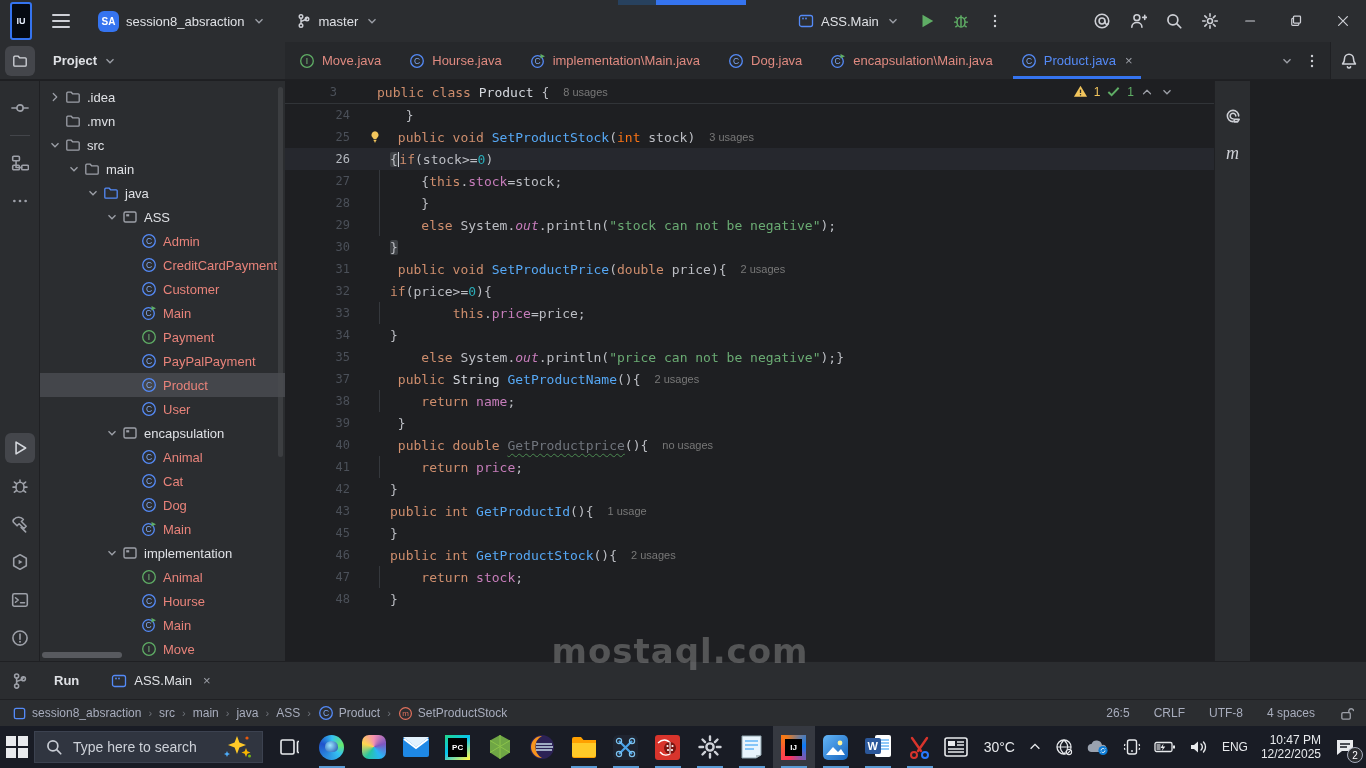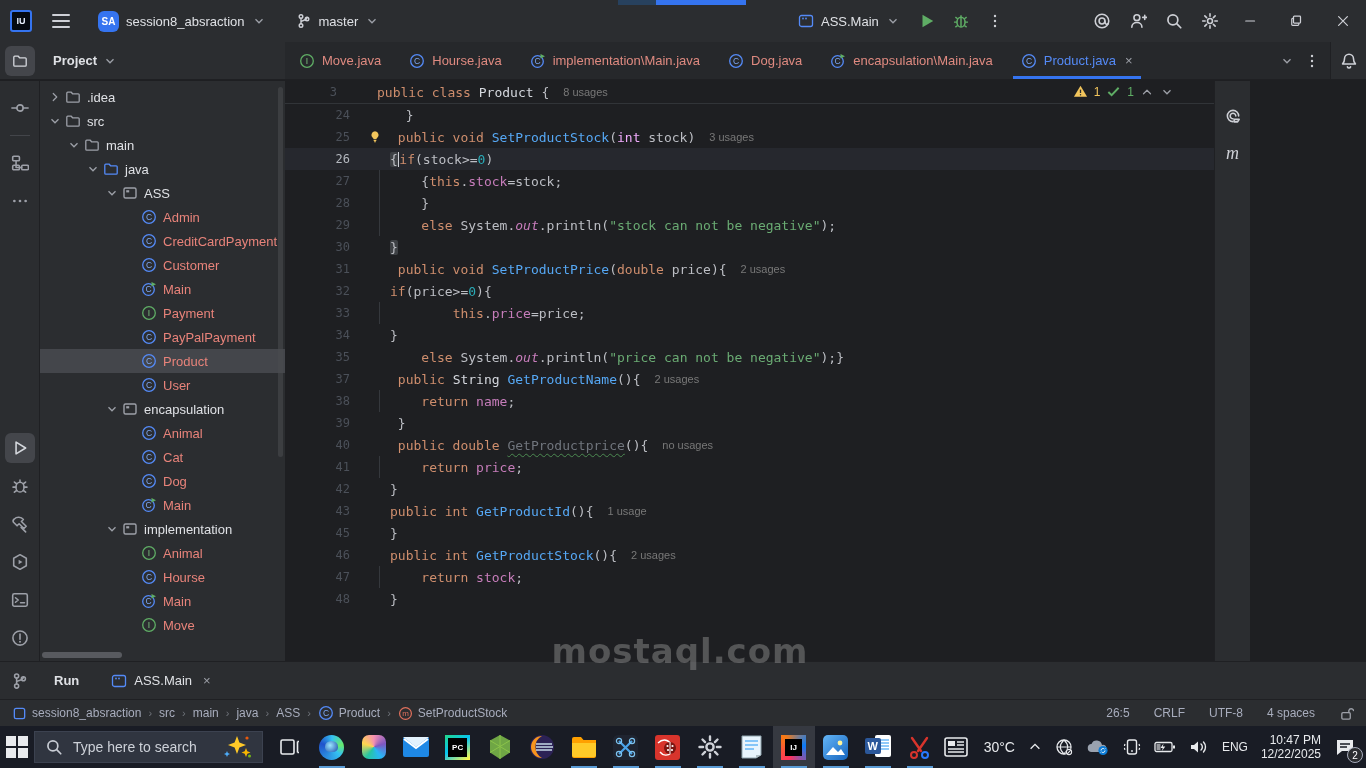--- a/index.html
+++ b/index.html
@@ -4,21 +4,21 @@
 <style>
   * { margin:0; padding:0; box-sizing:border-box; }
   html,body { background:#000; }
   .screen { position:relative; width:1366px; height:768px; overflow:hidden;
             font-family:"Liberation Sans", sans-serif; background:#1E1F22; color:#DFE1E5;
             font-size:13px; cursor:default; }
   
   .titlebar { position:absolute; left:0; top:0; width:1366px; height:42px; background:#2B2D30;
               display:flex; align-items:center; }
   .tb-left { display:flex; align-items:center; gap:14px; padding-left:10px; }
-  .ide-logo { width:22px; height:22px; background:#050A12; border:2px solid #3574F0; border-radius:3px;
+  .ide-logo { width:22px; height:38px; background:#050A12; border:2px solid #3574F0; border-radius:3px;
               color:#E8F0FF; font-size:9px; font-weight:bold; display:flex; align-items:center; justify-content:center; }
   .hamburger { display:flex; flex-direction:column; gap:4px; padding:4px 6px; }
   .hamburger i { display:block; width:18px; height:2px; background:#CED0D6; border-radius:1px; }
   .widget { display:flex; align-items:center; gap:7px; padding:4px 8px; border-radius:6px; }
   .avatar { width:21px; height:21px; border-radius:6px; background:#3574F0; color:#fff; font-size:10px;
             font-weight:bold; display:flex; align-items:center; justify-content:center; }
   .tb-label { color:#DFE1E5; font-size:13px; }
   .tb-center { position:absolute; left:790px; top:0; height:42px; display:flex; align-items:center; gap:4px; }
   .icon-btn { width:30px; height:30px; display:flex; align-items:center; justify-content:center; border-radius:6px; }
   .tb-right { position:absolute; right:0; top:0; height:42px; display:flex; align-items:center; }
@@ -412,20 +412,30 @@
             </span>
             <span class="ticon">
               <svg width="16" height="16" viewBox="0 0 16 16" fill="none">
                 <path d="M1.8 4.2c0-.6.4-1 1-1h3.4l1.4 1.6h5.6c.6 0 1 .4 1 1v6.4c0 .6-.4 1-1 1H2.8c-.6 0-1-.4-1-1z" stroke="#9DA0A8" stroke-width="1.3"></path>
               </svg>
             </span>
             <span class="tlabel ">.idea</span>
           </div>
           <div class="tree-row">
             <span style="width:8px;flex:none"></span>
+            <span class="chev"></span>
+            <span class="ticon">
+              <svg width="16" height="16" viewBox="0 0 16 16" fill="none">
+                <path d="M1.8 4.2c0-.6.4-1 1-1h3.4l1.4 1.6h5.6c.6 0 1 .4 1 1v6.4c0 .6-.4 1-1 1H2.8c-.6 0-1-.4-1-1z" stroke="#9DA0A8" stroke-width="1.3"></path>
+              </svg>
+            </span>
+            <span class="tlabel ">.mvn</span>
+          </div>
+          <div class="tree-row">
+            <span style="width:8px;flex:none"></span>
             <span class="chev">
               <svg width="14" height="14" viewBox="0 0 16 16" fill="none">
                 <path d="M4 6l4 4 4-4" stroke="#9DA0A8" stroke-width="1.5"></path>
               </svg>
             </span>
             <span class="ticon">
               <svg width="16" height="16" viewBox="0 0 16 16" fill="none">
                 <path d="M1.8 4.2c0-.6.4-1 1-1h3.4l1.4 1.6h5.6c.6 0 1 .4 1 1v6.4c0 .6-.4 1-1 1H2.8c-.6 0-1-.4-1-1z" stroke="#9DA0A8" stroke-width="1.3"></path>
               </svg>
             </span>
@@ -729,21 +739,21 @@
           <div class="cline">
             <div class="gut">25</div>
             <div class="icomargin">
               <span style="position:absolute;left:4px;top:4px">
                 <svg width="14" height="14" viewBox="0 0 16 16" fill="none">
                   <path d="M8 1.5a4.2 4.2 0 0 1 2.4 7.6c-.5.4-.8.9-.8 1.4H6.4c0-.5-.3-1-.8-1.4A4.2 4.2 0 0 1 8 1.5z" fill="#F2C55C"></path>
                   <path d="M6.5 12h3 M7 13.5h2" stroke="#F2C55C" stroke-width="1.2"></path>
                 </svg>
               </span>
             </div>
-            <div class="codetext"><span class="" style="color:#BCBEC4"> </span><span class="" style="color:#CF8E6D">public void </span><span class="" style="color:#56A8F5">SetProductStock</span><span class="" style="color:#BCBEC4">(</span><span class="" style="color:#f0abfc">int</span><span class="" style="color:#BCBEC4"> stock)</span></div>
+            <div class="codetext"><span class="" style="color:#BCBEC4"> </span><span class="" style="color:#CF8E6D">public void </span><span class="" style="color:#56A8F5">SetProductStock</span><span class="" style="color:#BCBEC4">(</span><span class="" style="color:#f97316">int</span><span class="" style="color:#BCBEC4"> stock)</span></div>
             <span class="usages">3 usages</span>
           </div>
           <div class="cline current">
             <div class="gut">26</div>
             <div class="icomargin"></div>
             <div class="codetext"><span class="tok-bh" style="color:#BCBEC4">{</span><span class="caret"></span><span class="" style="color:#CF8E6D">if</span><span class="" style="color:#BCBEC4">(stock&gt;=</span><span class="" style="color:#2AACB8">0</span><span class="" style="color:#BCBEC4">)</span></div>
           </div>
           <div class="cline">
             <div class="guide"></div>
             <div class="gut">27</div>

